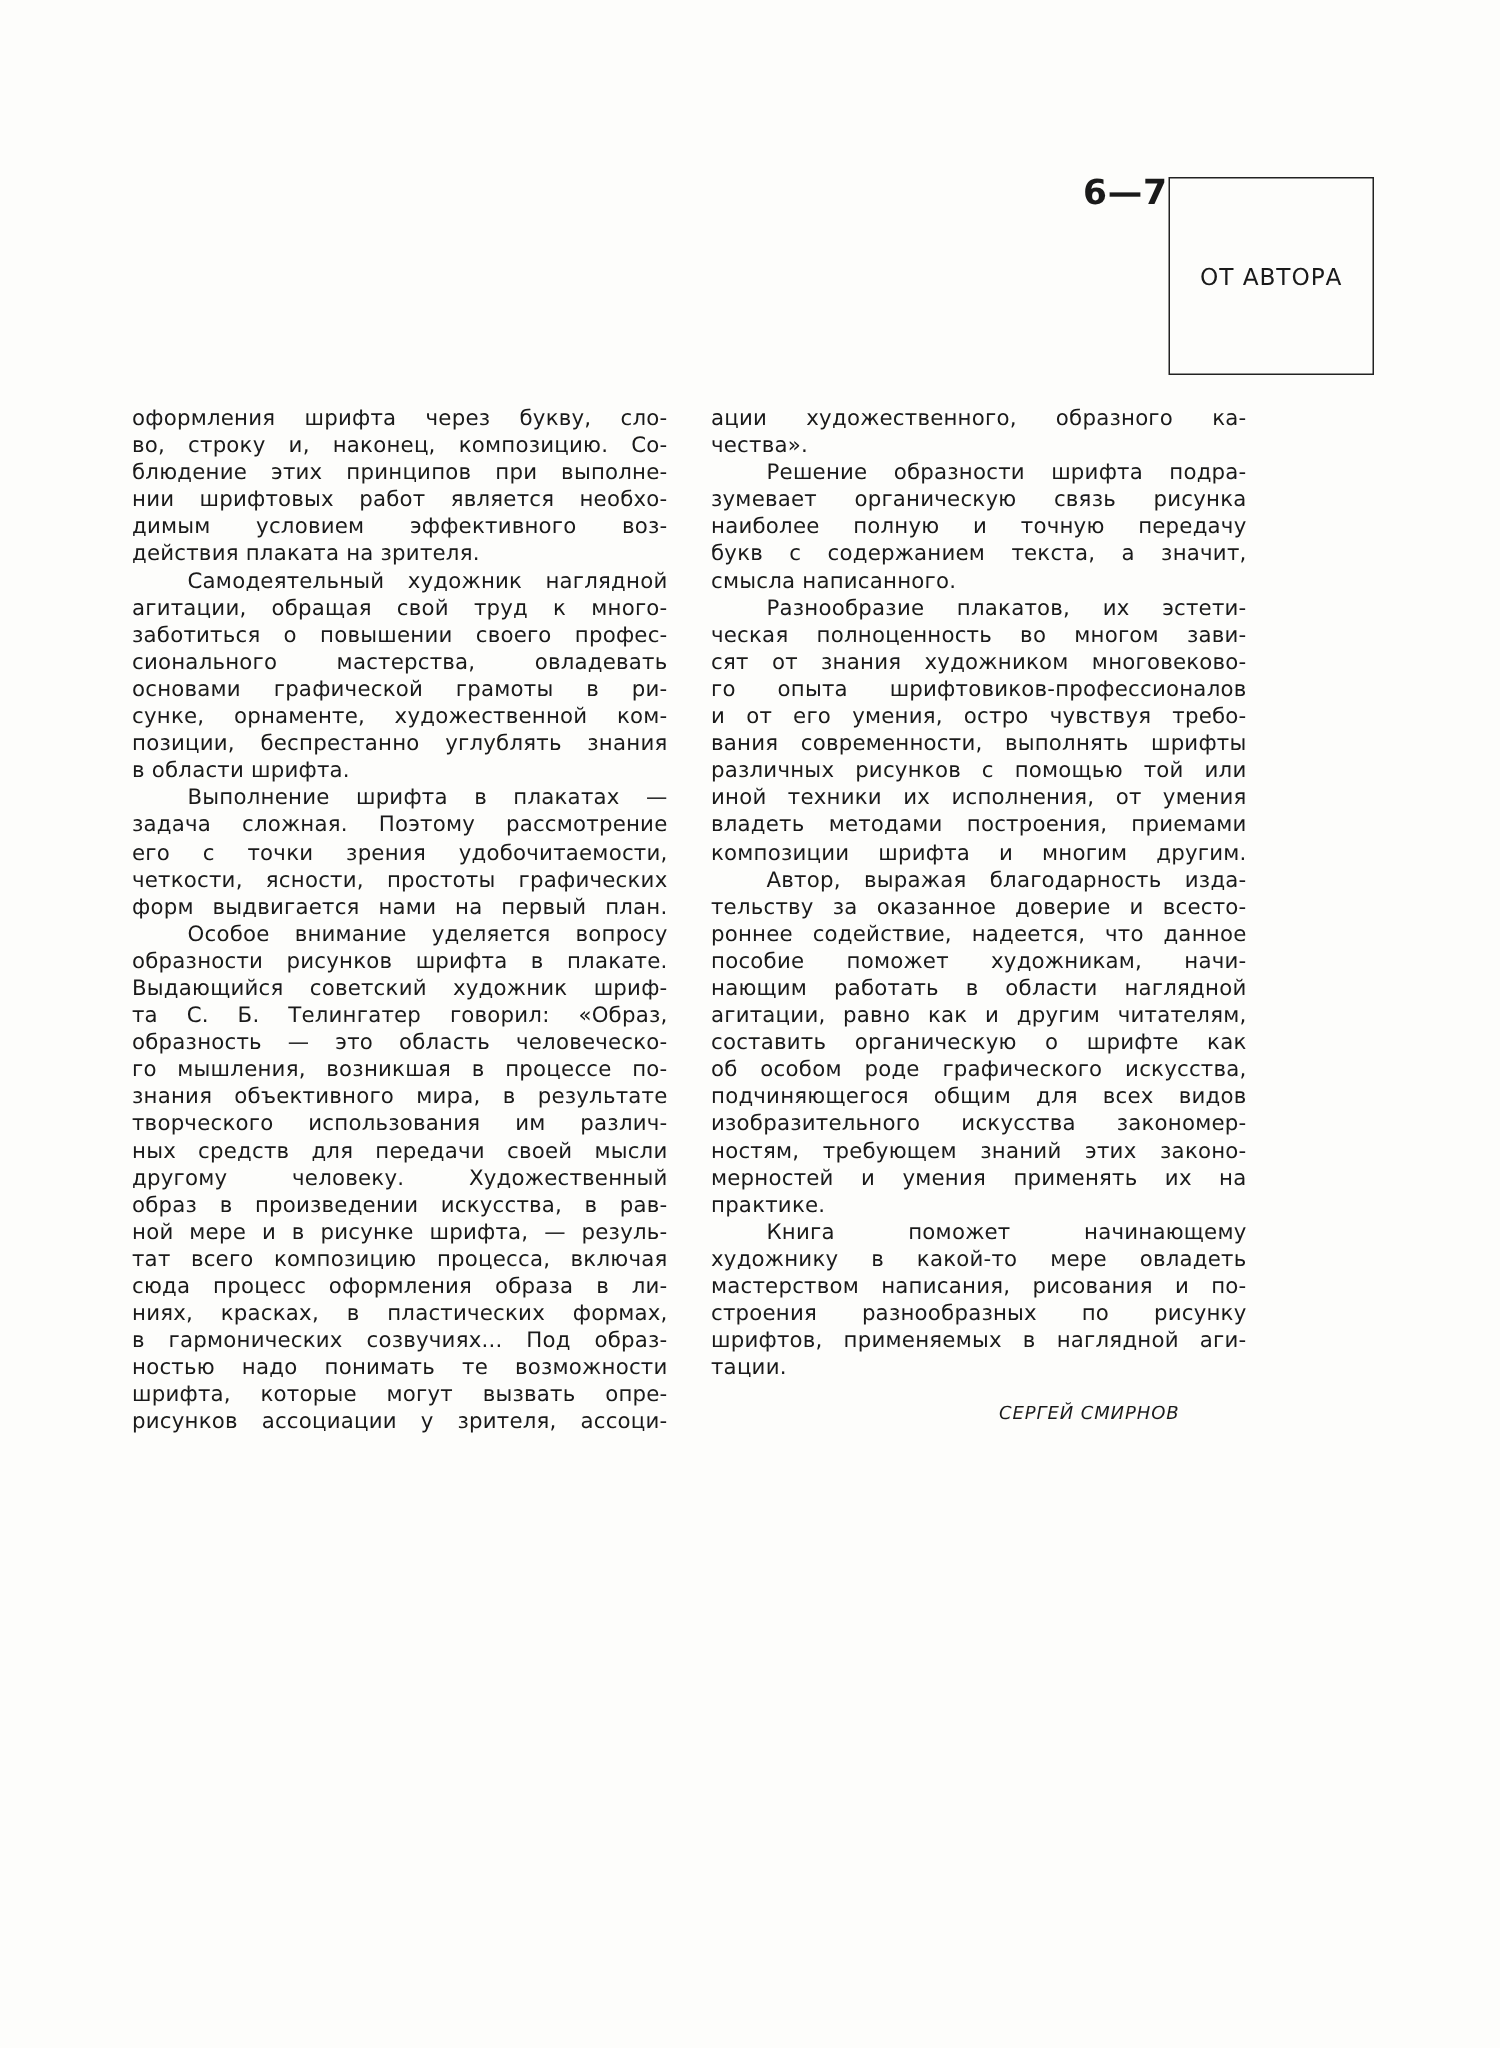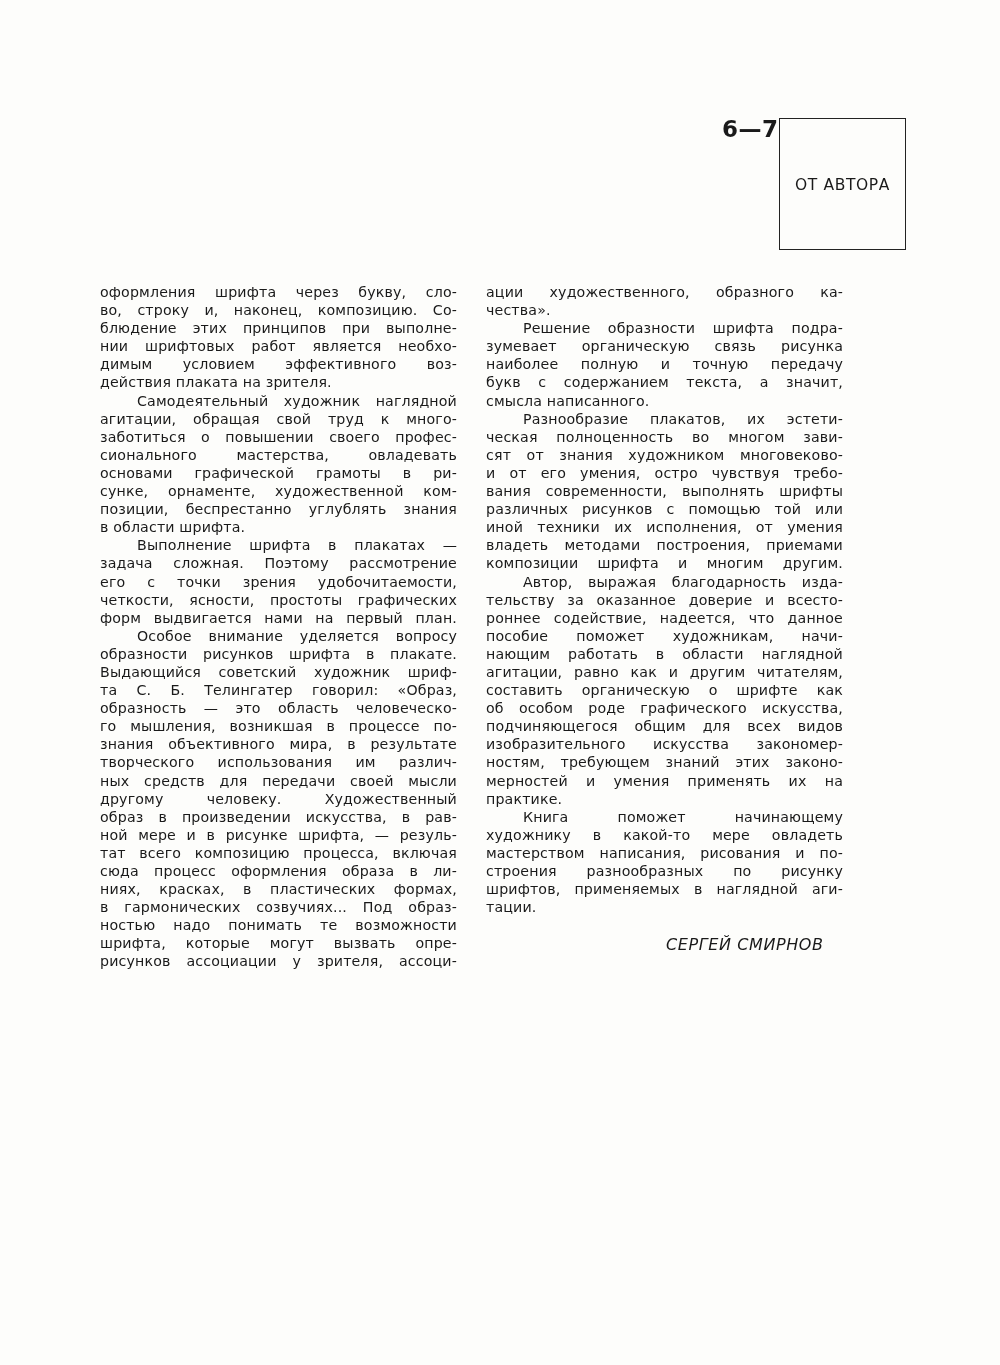--- a/index.html
+++ b/index.html
@@ -5,40 +5,40 @@
   html, body { margin:0; padding:0; }
   body {
     width:1000px; height:1365px; background:#fdfdfb; position:relative; overflow:hidden;
     font-family:"DejaVu Sans", sans-serif; color:#1a1a1a;
   }
   .page-num {
     position:absolute; left:722px; top:116px; font-weight:bold; font-size:23px;
     font-family:"DejaVu Sans", sans-serif; letter-spacing:0.5px;
   }
   .title-box {
-    position:absolute; left:779px; top:118px; width:127px; height:132px;
+    position:absolute; left:779px; top:118px; width:137px; height:132px;
     border:1.5px solid #222; box-sizing:border-box;
     display:flex; align-items:center; justify-content:center;
   }
   .title-text {
     font-size:15.5px; font-weight:500; letter-spacing:0.6px; margin-top:1px;
   }
   .column {
-    position:absolute; top:283px; width:357px;margin-left:12px;
+    position:absolute; top:270px; width:357px;
   }
   .col-left { left:88px; }
   .col-right { left:474px; }
   .line {
     height:18.1px; font-size:14.2px; line-height:18.1px; white-space:nowrap;
     text-align:justify; text-align-last:justify; letter-spacing:0.15px;
   }
   .line.last { text-align-last:left; }
   .line.indent { padding-left:37px; }
   .signature {
-    position:absolute; left:666px; top:935px; font-style:italic; font-size:16px;
+    position:absolute; left:666px; top:935px; font-style:italic; font-size:12px;
     letter-spacing:0.6px;
   }
 </style>
 </head>
 <body>
 
 <div class="page-num">6—7</div>
 
 <div class="title-box">
   <span class="title-text">ОТ АВТОРА</span>
@@ -88,20 +88,21 @@
     <div class="line">ации художественного, образного ка-</div>
     <div class="line last">чества».</div>
     <div class="line indent">Решение образности шрифта подра-</div>
     <div class="line">зумевает органическую связь рисунка</div>
     <div class="line">наиболее полную и точную передачу</div>
     <div class="line">букв с содержанием текста, а значит,</div>
     <div class="line last">смысла написанного.</div>
     <div class="line indent">Разнообразие плакатов, их эстети-</div>
     <div class="line">ческая полноценность во многом зави-</div>
     <div class="line">сят от знания художником многовеково-</div>
+    <div class="line">го опыта шрифтовиков-профессионалов</div>
     <div class="line">и от его умения, остро чувствуя требо-</div>
     <div class="line">вания современности, выполнять шрифты</div>
     <div class="line">различных рисунков с помощью той или</div>
     <div class="line">иной техники их исполнения, от умения</div>
     <div class="line">владеть методами построения, приемами</div>
     <div class="line">композиции шрифта и многим другим.</div>
     <div class="line indent">Автор, выражая благодарность изда-</div>
     <div class="line">тельству за оказанное доверие и всесто-</div>
     <div class="line">роннее содействие, надеется, что данное</div>
     <div class="line">пособие поможет художникам, начи-</div>

